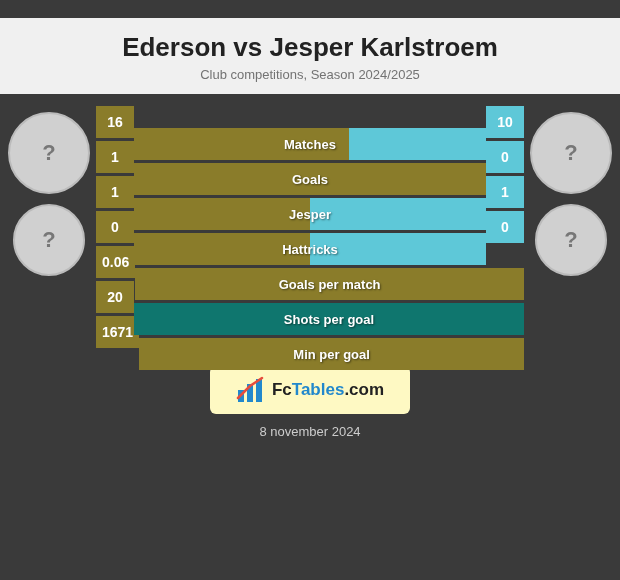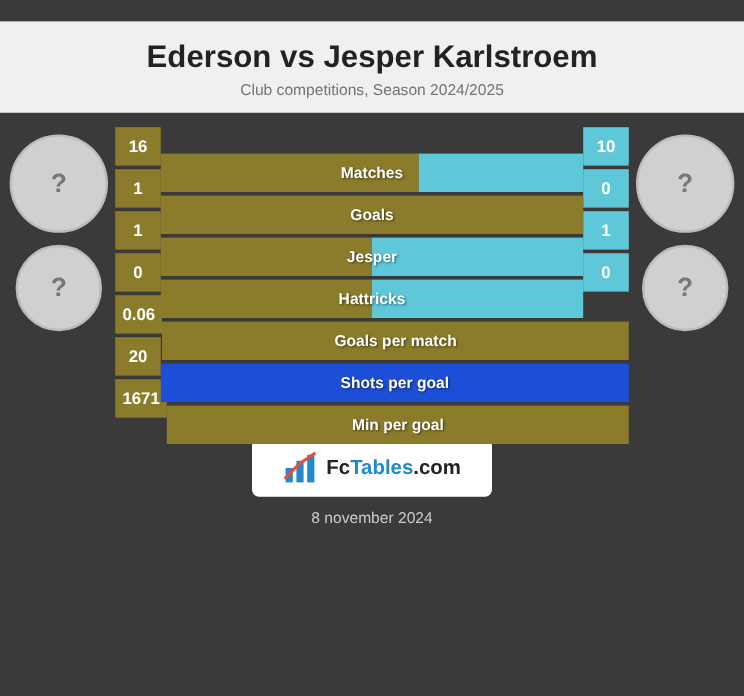--- a/index.html
+++ b/index.html
@@ -140,21 +140,21 @@
       height: 100%;
       display: flex;
       align-items: center;
       justify-content: center;
     }
     
     .stat-row.single .stat-bar-container {
       background: #8a7c2a;
     }
     .logo-area {
-      background: #ffffff;
+      background: #fef9c3;
       width: 200px;
       margin: 18px auto 0;
       border-radius: 6px;
       display: flex;
       align-items: center;
       justify-content: center;
       padding: 10px 18px;
       gap: 8px;
     }
     .logo-icon {
@@ -238,21 +238,21 @@
           <div class="stat-right-val">0</div>
         </div>
         <div class="stat-row single">
           <div class="stat-left-val">0.06</div>
           <div class="stat-bar-container" style="background: rgb(138, 124, 42);">
             <div class="stat-label">Goals per match</div>
           </div>
         </div>
         <div class="stat-row single">
           <div class="stat-left-val">20</div>
-          <div class="stat-bar-container" style="background: #1d4ed8;">
+          <div class="stat-bar-container" style="background: #0f766e;">
             <div class="stat-label">Shots per goal</div>
           </div>
         </div>
         <div class="stat-row single">
           <div class="stat-left-val">1671</div>
           <div class="stat-bar-container" style="background: rgb(138, 124, 42);">
             <div class="stat-label">Min per goal</div>
           </div>
         </div>
       </div>

